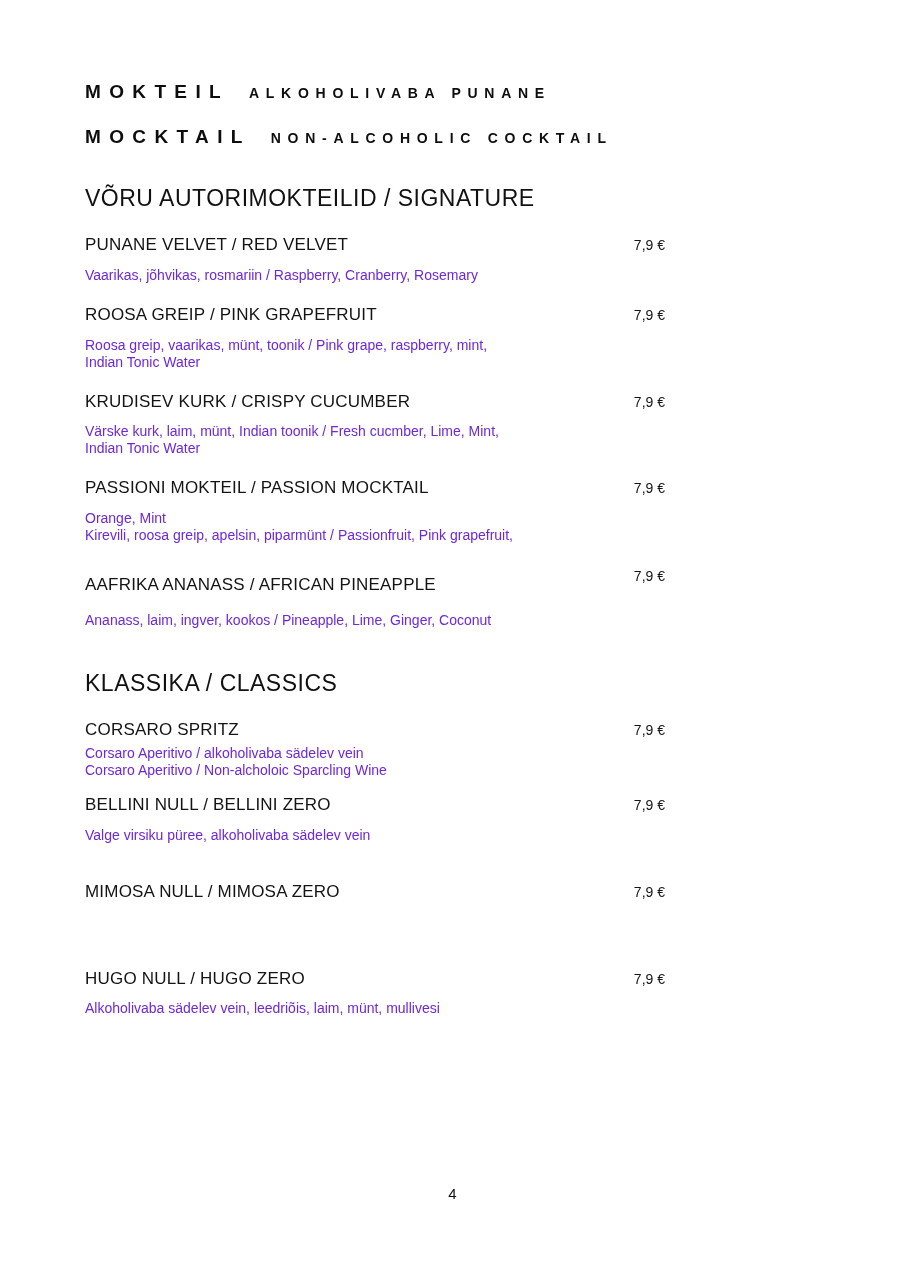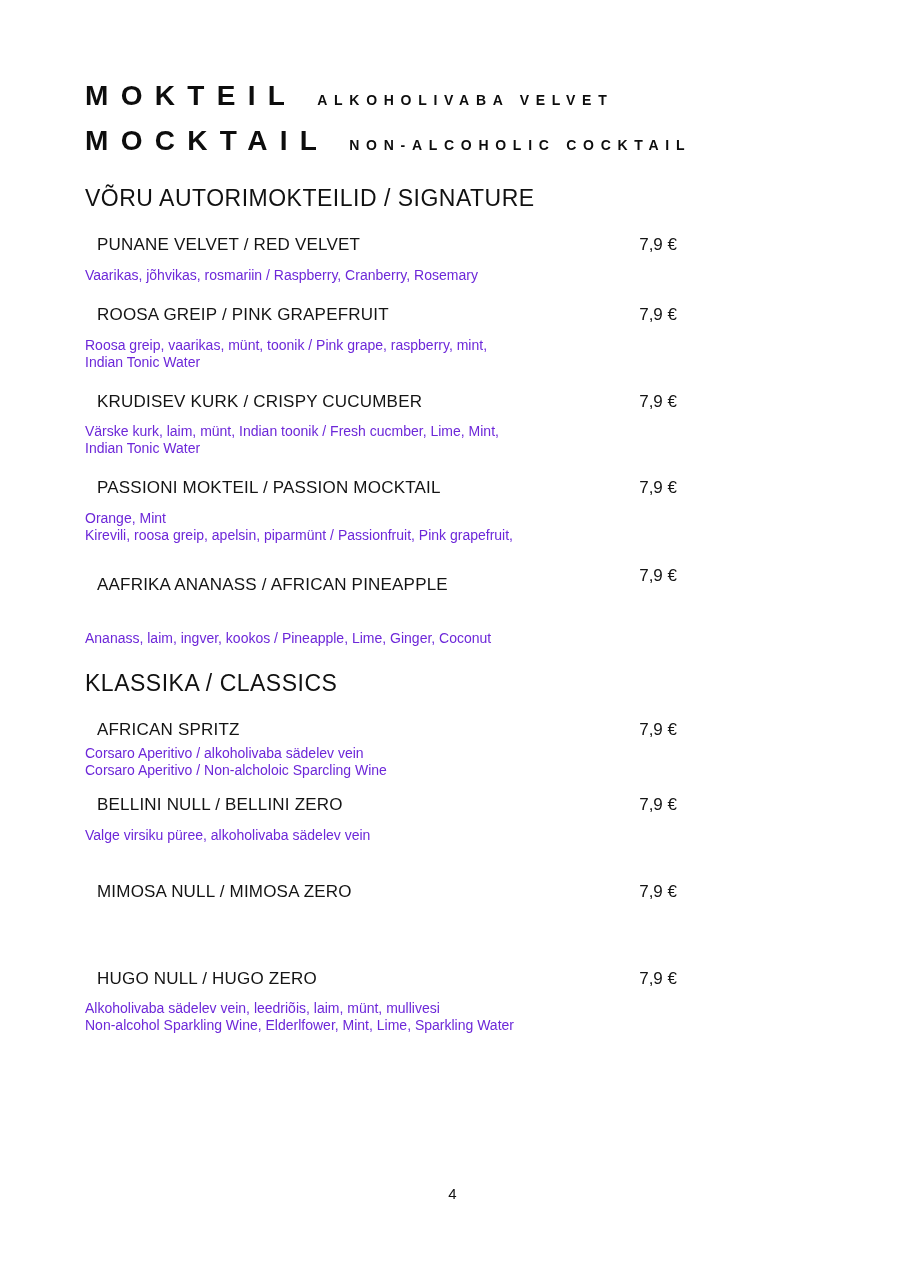--- a/index.html
+++ b/index.html
@@ -20,21 +20,21 @@
   
   .doc-header-line {
     position: absolute;
     left: 85px;
     display: flex;
     align-items: baseline;
     gap: 20px;
     white-space: nowrap;
   }
   .doc-header-main {
-    font-size: 28px;
+    font-size: 19px;
     font-weight: bold;
     letter-spacing: 0.44em;
     color: #0d0d0d;
     line-height: 1;
   }
   .doc-header-sub {
     font-size: 14px;
     font-weight: bold;
     letter-spacing: 0.48em;
     color: #0d0d0d;
@@ -53,30 +53,29 @@
   }
   
   .item-row {
     position: absolute;
     left: 85px;
     width: 580px;
     display: flex;
     justify-content: space-between;
     align-items: baseline;
     line-height: 1;
-    margin-left: 12px;
   }
   .item-name {
     font-size: 17px;
     color: #141414;
     letter-spacing: 0.2px;
     white-space: nowrap;
   }
   .item-price {
-    font-size: 17px;
+    font-size: 14px;
     color: #141414;
     white-space: nowrap;
   }
   .price-raised { transform: translateY(-9px); }
   .item-desc {
     position: absolute;
     left: 85px;
     width: 600px;
     font-size: 14px;
     line-height: 17px;
@@ -93,21 +92,21 @@
     line-height: 1;
   }
 </style>
 </head>
 <body>
 
 <div class="page">
 
   <div class="doc-header-line" style="top:82px">
     <span class="doc-header-main">MOKTEIL</span>
-    <span class="doc-header-sub">ALKOHOLIVABA VELVET</span>
+    <span class="doc-header-sub">ALKOHOLIVABA PUNANE</span>
   </div>
   <div class="doc-header-line" style="top:127px">
     <span class="doc-header-main">MOCKTAIL</span>
     <span class="doc-header-sub">NON-ALCOHOLIC COCKTAIL</span>
   </div>
 
   <div class="section-heading" style="top:187px">VÕRU AUTORIMOKTEILID / SIGNATURE</div>
 
   <div class="item-row" style="top:236px">
     <span class="item-name">PUNANE VELVET / RED VELVET</span>
@@ -141,28 +140,28 @@
   </div>
   <div class="item-desc" style="top:510px">
     <div>Orange, Mint</div>
     <div>Kirevili, roosa greip, apelsin, piparmünt / Passionfruit, Pink grapefruit,</div>
   </div>
 
   <div class="item-row" style="top:576px">
     <span class="item-name">AAFRIKA ANANASS / AFRICAN PINEAPPLE</span>
     <span class="item-price price-raised">7,9 €</span>
   </div>
-  <div class="item-desc" style="top:630px">
+  <div class="item-desc" style="top:612px">
     <div>Ananass, laim, ingver, kookos / Pineapple, Lime, Ginger, Coconut</div>
   </div>
 
   <div class="section-heading" style="top:672px">KLASSIKA / CLASSICS</div>
 
   <div class="item-row" style="top:721px">
-    <span class="item-name">AFRICAN SPRITZ</span>
+    <span class="item-name">CORSARO SPRITZ</span>
     <span class="item-price">7,9 €</span>
   </div>
   <div class="item-desc" style="top:745px">
     <div>Corsaro Aperitivo / alkoholivaba sädelev vein</div>
     <div>Corsaro Aperitivo / Non-alcholoic Sparcling Wine</div>
   </div>
 
   <div class="item-row" style="top:796px">
     <span class="item-name">BELLINI NULL / BELLINI ZERO</span>
     <span class="item-price">7,9 €</span>
@@ -175,18 +174,17 @@
     <span class="item-name">MIMOSA NULL / MIMOSA ZERO</span>
     <span class="item-price">7,9 €</span>
   </div>
 
   <div class="item-row" style="top:970px">
     <span class="item-name">HUGO NULL / HUGO ZERO</span>
     <span class="item-price">7,9 €</span>
   </div>
   <div class="item-desc" style="top:1000px">
     <div>Alkoholivaba sädelev vein, leedriõis, laim, münt, mullivesi</div>
-    <div>Non-alcohol Sparkling Wine, Elderlfower, Mint, Lime, Sparkling Water</div>
   </div>
 
   <div class="page-number" style="top:1186px">4</div>
 
 </div>
 
 </body></html>

